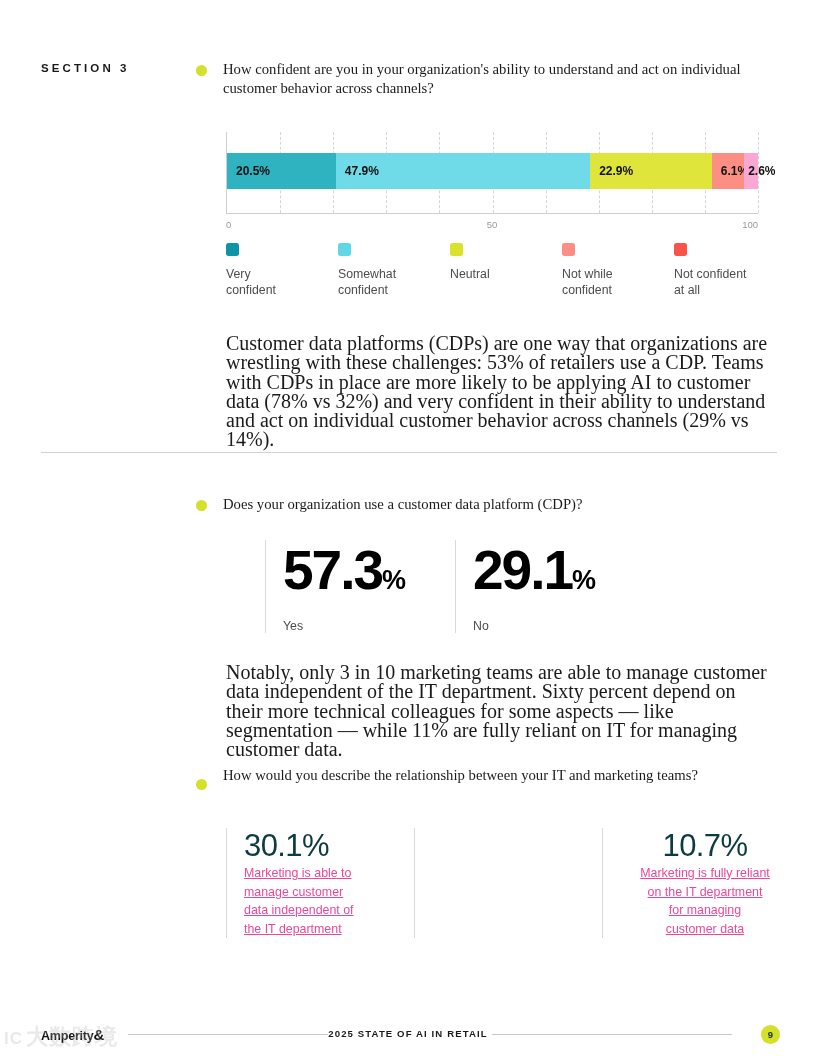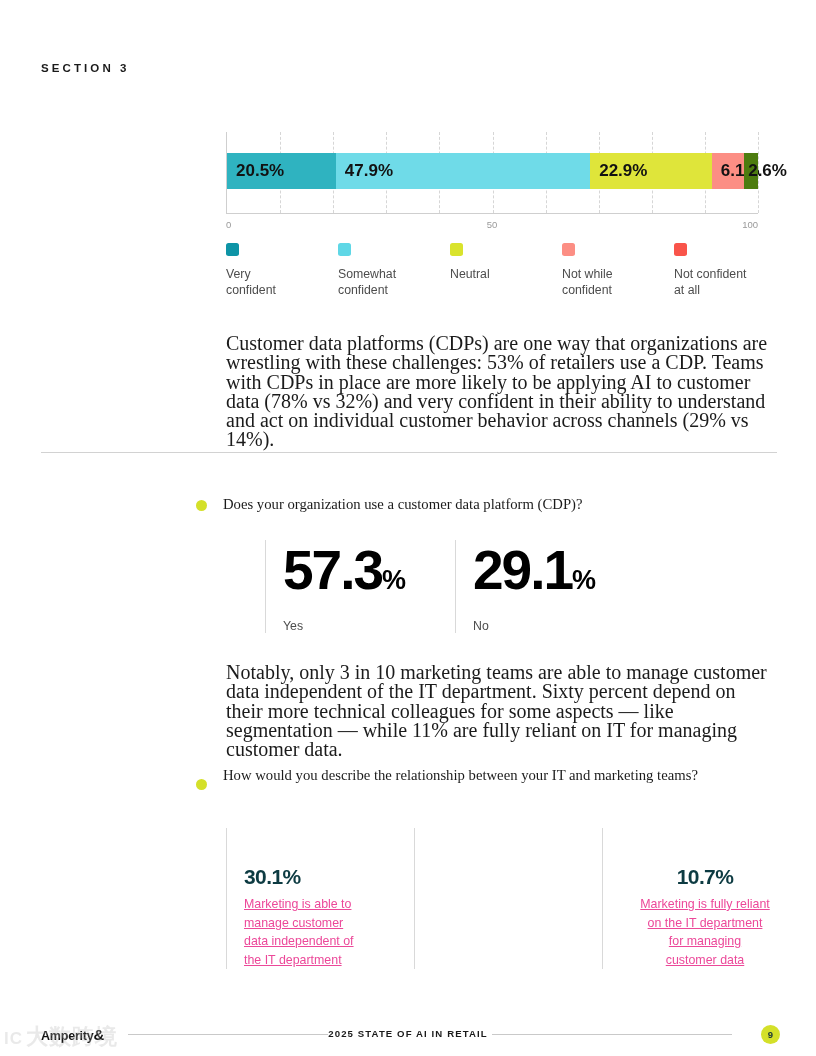--- a/index.html
+++ b/index.html
@@ -39,21 +39,21 @@
     border-bottom: 1px solid #cfcfcf;
   }
   .gridline {
     position: absolute; top: 0; bottom: 0; width: 0;
     border-left: 1px dashed #d6d6d6;
   }
   .bar { position: absolute; left: 0; top: 21px; height: 36px; width: 100%; display: flex; }
   .seg { height: 100%; display: flex; align-items: center; position: relative; }
   .seg span {
     font-family: "Liberation Sans", sans-serif;
-    font-size: 17px; font-weight: 700; color: #121212;
+    font-size: 12px; font-weight: 700; color: #121212;
     padding-left: 9px; white-space: nowrap;
   }
   .seg.tiny span { padding-left: 4px; }
   .axis { position: relative; height: 16px; margin-top: 5px; }
   .axis .tick {
     position: absolute; top: 0;
     font-family: "Liberation Sans", sans-serif;
     font-size: 9.5px; color: #9a9a9a;
   }
 
@@ -92,22 +92,22 @@
   }
   .stat-num-big .pct { font-size: 27px; letter-spacing: -1px; }
   .stat-cap {
     margin-top: 9px;
     font-family: "Liberation Sans", sans-serif;
     font-size: 12.3px; color: #4d4d4d;
   }
 
   .stat-num-mid {
     font-family: "Liberation Sans", sans-serif;
-    font-weight: 700; font-size: 21px; line-height: 36px;
-    letter-spacing: -0.6px; color: #0d3b42; white-space: nowrap; margin-top: 31px;
+    font-weight: 400; font-size: 31px; line-height: 36px;
+    letter-spacing: -0.6px; color: #0d3b42; white-space: nowrap;
   }
   .stat-desc {
     font-family: "Liberation Sans", sans-serif;
     font-size: 12.4px; line-height: 18.5px; color: #ec4899;
     white-space: pre-line;
     text-decoration: underline;
   }
 
   
   .footer { position: absolute; left: 0; top: 1021px; width: 816px; height: 30px; }
@@ -142,20 +142,24 @@
   }
   .watermark .mk { font-size: 17px; margin-right: 3px; }
 </style>
 </head>
 <body>
 
 <div class="page">
 
   <div class="section-label">SECTION 3</div>
 
+  <div class="q-row" style="left:196px; top:60px; width:586px;">
+    <div class="bullet"></div>
+    <div class="q-text">How confident are you in your organization's ability to understand and act on individual customer behavior across channels?</div>
+  </div>
 
   <div class="chart-wrap">
     <div class="plot">
       <div class="gridline" style="left:10%"></div>
       <div class="gridline" style="left:20%"></div>
       <div class="gridline" style="left:30%"></div>
       <div class="gridline" style="left:40%"></div>
       <div class="gridline" style="left:50%"></div>
       <div class="gridline" style="left:60%"></div>
       <div class="gridline" style="left:70%"></div>
@@ -168,21 +172,21 @@
           </div>
           <div class="seg" style="width: 47.9%; background: rgb(111, 219, 232);">
             <span>47.9%</span>
           </div>
           <div class="seg" style="width: 22.9%; background: rgb(223, 229, 58);">
             <span>22.9%</span>
           </div>
           <div class="seg" style="width: 6.1%; background: rgb(252, 142, 132);">
             <span>6.1%</span>
           </div>
-          <div class="seg tiny" style="width: 2.6%; background: #4d7c0f; overflow: visible;">
+          <div class="seg tiny" style="width: 2.6%; background: #f9a8d4; overflow: visible;">
             <span style="color: rgb(18, 18, 18);">2.6%</span>
           </div>
         </div>
     </div>
     <div class="axis" id="axis">
         <div class="tick" style="left: 0px;">0</div>
         <div class="tick" style="left: 50%; transform: translateX(-50%);">50</div>
         <div class="tick" style="left: 100%; transform: translateX(-100%);">100</div>
       </div>
   </div>

